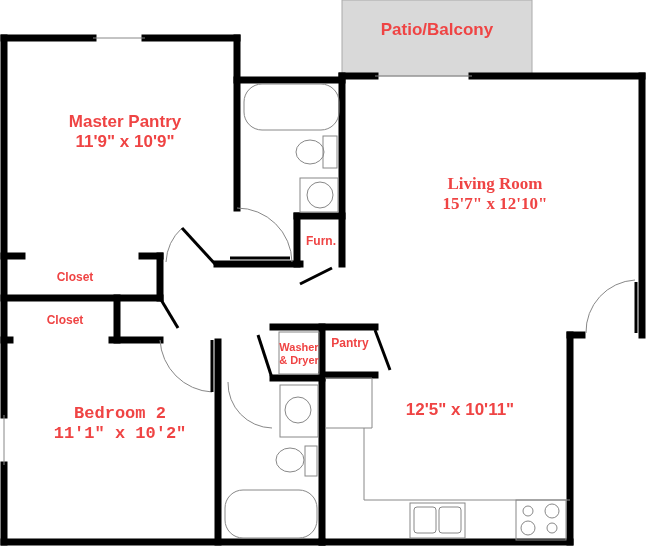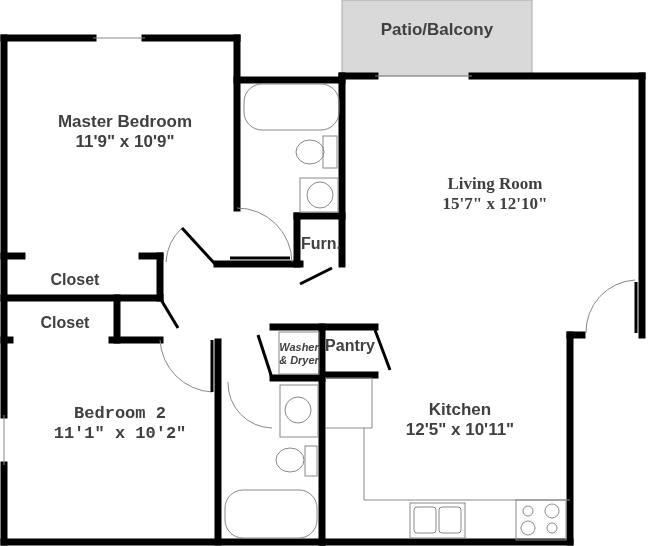--- a/index.html
+++ b/index.html
@@ -1,20 +1,20 @@
 <!DOCTYPE html>
 <html><head>
   <meta charset="utf-8">
   <style>
     html, body { margin: 0; padding: 0; background: #ffffff; }
     body { width: 650px; height: 546px; position: relative; overflow: hidden; font-family: "Liberation Sans", sans-serif; }
     #plan { position: absolute; left: 0; top: 0; }
-    .label { position: absolute; text-align: center; font-family: "Liberation Sans", sans-serif; font-weight: bold; color: #404040; line-height: 1.2; white-space: nowrap; }
+    .label { position: absolute; text-align: center; font-family: "Liberation Sans", sans-serif; font-weight: bold; color: #ef4444; line-height: 1.2; white-space: nowrap; }
     .lg { font-size: 17px; }
-    .sm { font-size: 16px; }
+    .sm { font-size: 12px; }
     .xs { font-size: 11px; line-height: 1.15; }
   </style>
 </head>
 <body>
 
 <svg id="plan" width="650" height="546" viewBox="0 0 650 546" xmlns="http://www.w3.org/2000/svg">
 
   <rect x="342" y="0" width="190" height="76" fill="#d9d9d9" stroke="#aaa" stroke-width="1"></rect>
 
   <g stroke="#000" stroke-width="7" stroke-linecap="square" fill="none">
@@ -114,41 +114,40 @@
     <circle cx="528" cy="528" r="7"></circle>
     <circle cx="552" cy="528" r="5"></circle>
   </g>
 </svg>
 
 <div class="label lg" style="left:342px; top:20px; width:190px;">
   <div>Patio/Balcony</div>
 </div>
 
 <div class="label lg" style="left:20px; top:112px; width:210px;">
-  <div>Master Bedroom</div>
+  <div>Master Pantry</div>
   <div>11'9" x 10'9"</div>
 </div>
 
 <div class="label lg" style="left:395px; top:174px; width:200px;font-family:Liberation Serif, serif;">
   <div>Living Room</div>
   <div>15'7" x 12'10"</div>
 </div>
 
 <div class="label lg" style="left:20px; top:404px; width:200px;font-family:Liberation Mono, monospace;">
   <div>Bedroom 2</div>
   <div>11'1" x 10'2"</div>
 </div>
 
 <div class="label lg" style="left:380px; top:400px; width:160px;">
-  <div>Kitchen</div>
   <div>12'5" x 10'11"</div>
 </div>
 
 <div class="label sm" style="left:20px; top:270px; width:110px;">Closet</div>
 <div class="label sm" style="left:20px; top:313px; width:90px;">Closet</div>
 <div class="label sm" style="left:300px; top:234px; width:42px;">Furn.</div>
 
-<div class="label xs" style="left:277px; top:341px; width:44px;font-style:italic;">
+<div class="label xs" style="left:277px; top:341px; width:44px;">
   <div>Washer</div>
   <div>&amp; Dryer</div>
 </div>
 
 <div class="label sm" style="left:325px; top:336px; width:50px;">Pantry</div>
 
 </body></html>

